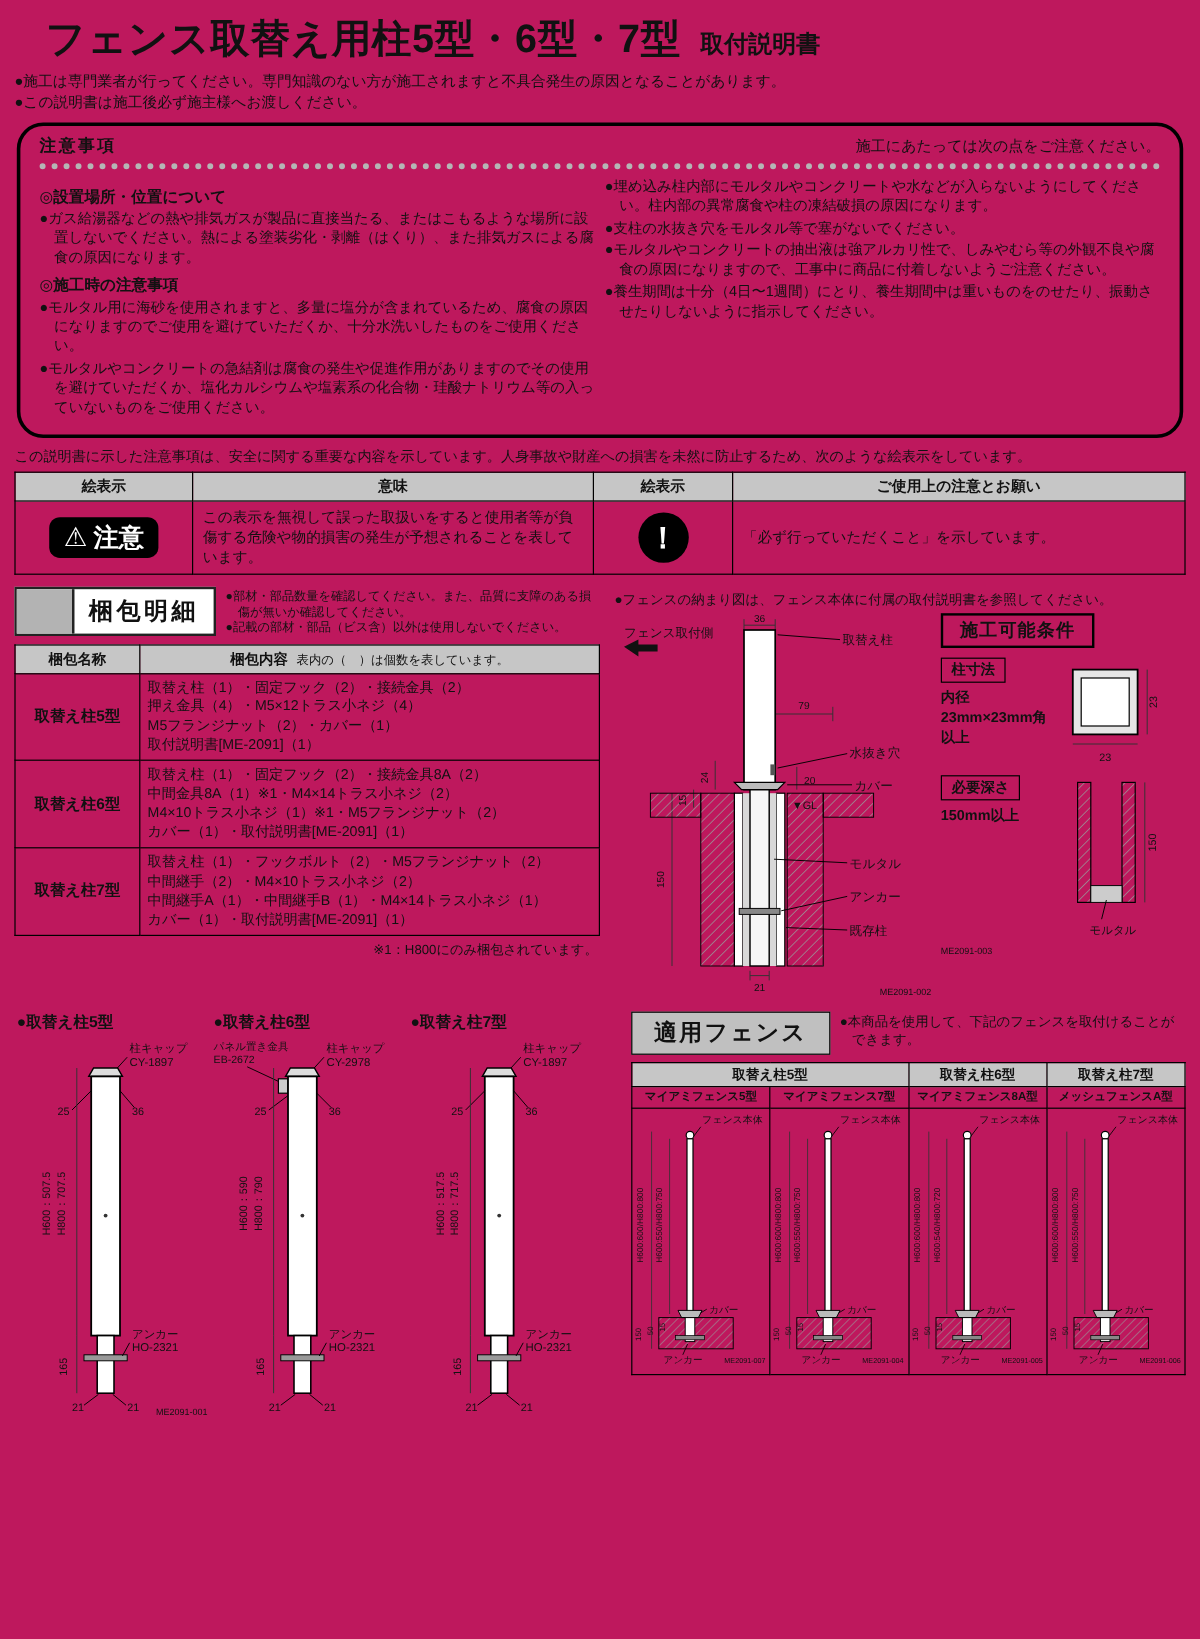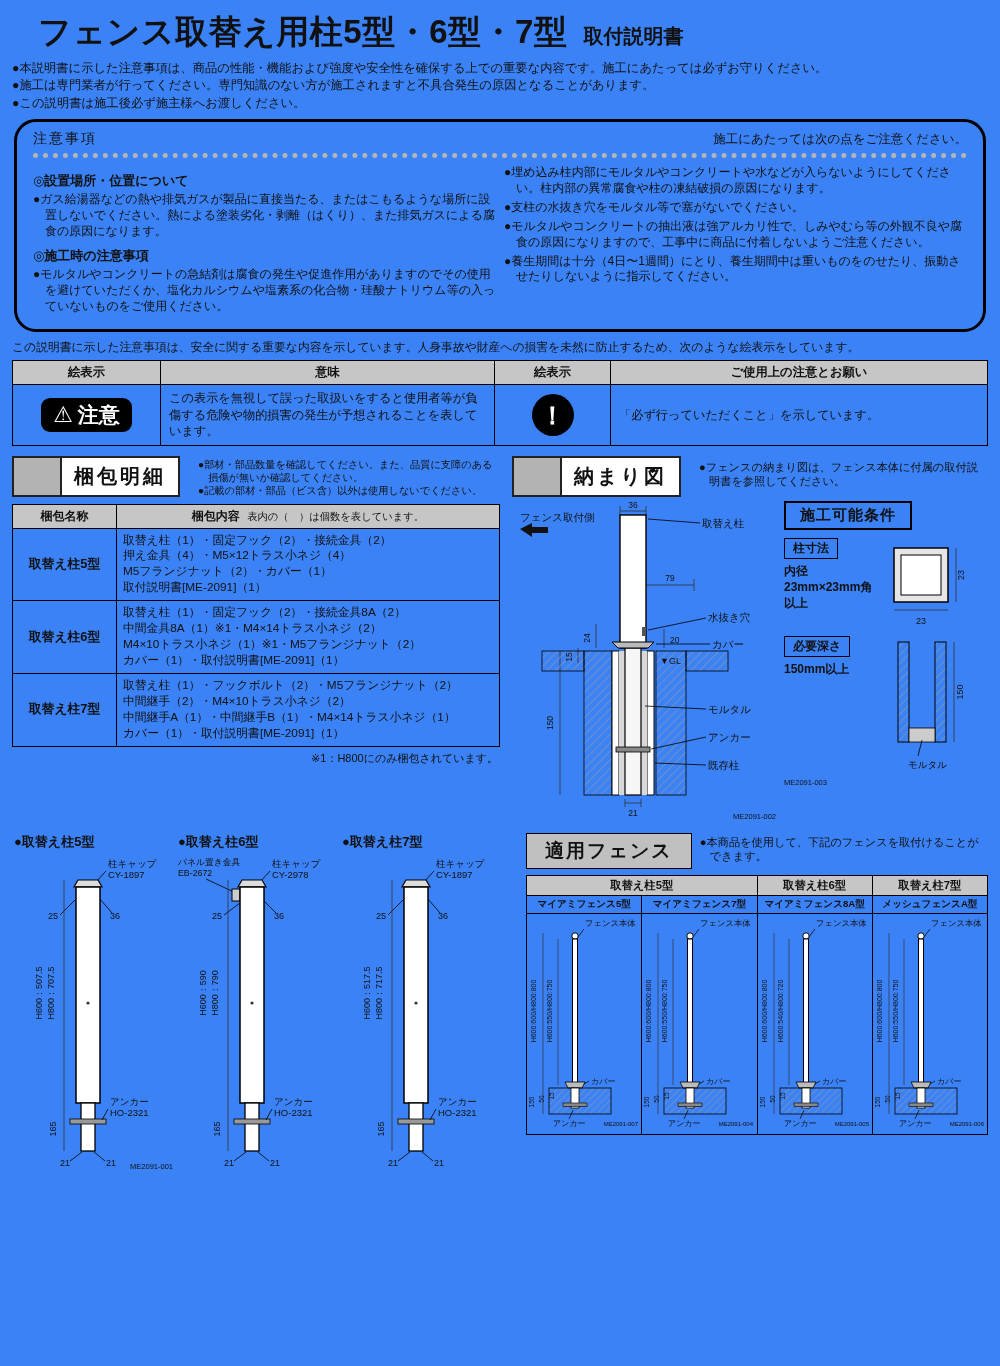--- a/index.html
+++ b/index.html
@@ -1,48 +1,48 @@
 <!DOCTYPE html>
 <html><head>
 <meta charset="utf-8">
 <style>
   html,body{margin:0;padding:0}
   body{width:1000px;height:1366px;background:#e8e8e6;font-family:"Liberation Sans","DejaVu Sans",sans-serif;color:#111}
-  .page{width:1000px;height:1366px;background:#3b82f6;padding:6px 12px;box-sizing:border-box;position:relative;overflow:hidden}
+  .page{width:1000px;height:1366px;background:#be185d;padding:6px 12px;box-sizing:border-box;position:relative;overflow:hidden}
 
   .title-row{display:flex;align-items:baseline;gap:16px;padding:4px 0 4px 26px}
   .main-title{font-size:33px;font-weight:900;letter-spacing:.5px;margin:0}
   .main-sub{font-size:20px;font-weight:800}
 
   .intro p{font-size:12.3px;line-height:1.34;margin:1px 0;padding-left:1em;text-indent:-1em}
 
   .caution-box{border:3px solid #000;border-radius:22px;margin:8px 2px;padding:8px 16px 12px}
   .caution-head{display:flex;justify-content:space-between;align-items:flex-end}
-  .caution-title{font-size:14px;font-weight:400;letter-spacing:2px}
+  .caution-title{font-size:14px;font-weight:700;letter-spacing:2px}
   .caution-sub{font-size:12.5px}
   .dotted{border-bottom:5px dotted #b5b5b5;margin:5px 0 7px}
   .caution-cols{display:flex;gap:8px}
   .ccol{flex:1}
   .chead{font-size:13px;font-weight:800;margin:7px 0 2px}
   .cbul{font-size:12px;line-height:1.32;padding-left:1em;text-indent:-1em;margin:0 0 3px}
 
   .symbols-note{font-size:11.8px;margin:2px 0 4px}
   .symbols-table{width:100%;border-collapse:collapse;table-layout:fixed}
   .symbols-table th{background:#c6c6c6;border:1.6px solid #000;font-size:12.3px;padding:3px;font-weight:700}
   .symbols-table td{border:1.6px solid #000;padding:5px 8px;vertical-align:middle}
   td.icon-cell{text-align:center}
   .caution-badge{display:inline-flex;align-items:center;gap:5px;background:#000;color:#fff;border-radius:9px;padding:3px 12px;font-size:21px;font-weight:900}
   .badge-tri{font-size:22px;line-height:1}
   .mandatory-badge{display:inline-flex;width:42px;height:42px;border-radius:50%;background:#000;color:#fff;font-size:25px;font-weight:900;align-items:center;justify-content:center}
   td.mean{font-size:12.2px;line-height:1.35}
 
   .mid{display:flex;gap:12px;margin-top:10px}
   .mid-left{width:488px}
   .mid-right{flex:1}
-  .sec-row{display:flex;gap:18px;align-items:flex-start}
+  .sec-row{display:flex;gap:8px;align-items:flex-start}
   .sec-head{display:inline-flex;align-items:stretch;border:2px solid #222;background:#fff;flex:0 0 auto}
   .sec-block{width:46px;background:#b3b3b3;border-right:2px solid #222}
   .sec-title{font-size:20px;font-weight:900;padding:5px 12px;letter-spacing:3px;white-space:nowrap;margin:0}
   .pack-notes{font-size:10.2px;line-height:1.3;padding-top:2px}
   .pack-notes p{margin:0;padding-left:1em;text-indent:-1em}
   .pack-table{width:100%;border-collapse:collapse;margin-top:6px;table-layout:fixed}
   .pack-table th{background:#c6c6c6;border:1.6px solid #000;font-size:12px;padding:3px}
   .pack-table td{border:1.6px solid #000;font-size:11.8px;padding:4px 6px;vertical-align:middle}
   td.pname{text-align:center;font-weight:800;font-size:12.8px}
   .pth-note{font-weight:400;font-size:10.3px;margin-left:4px}
@@ -78,36 +78,36 @@
 <body>
 
 <div class="page">
 
   <div class="title-row">
     <h1 class="main-title">フェンス取替え用柱5型・6型・7型</h1>
     <span class="main-sub">取付説明書</span>
   </div>
 
   <div class="intro">
-    <p>●本説明書に示した注意事項は、商品の性能・機能および強度や安全性を確保する上での重要な内容です。施工にあたっては必ずお守りください。</p>
     <p>●施工は専門業者が行ってください。専門知識のない方が施工されますと不具合発生の原因となることがあります。</p>
     <p>●この説明書は施工後必ず施主様へお渡しください。</p>
   </div>
 
   <div class="caution-box">
     <div class="caution-head">
       <span class="caution-title">注意事項</span>
       <span class="caution-sub">施工にあたっては次の点をご注意ください。</span>
     </div>
     <div class="dotted"></div>
     <div class="caution-cols">
       <div class="ccol">
         <p class="chead">◎設置場所・位置について</p>
         <p class="cbul">●ガス給湯器などの熱や排気ガスが製品に直接当たる、またはこもるような場所に設置しないでください。熱による塗装劣化・剥離（はくり）、また排気ガスによる腐食の原因になります。</p>
         <p class="chead">◎施工時の注意事項</p>
+        <p class="cbul">●モルタル用に海砂を使用されますと、多量に塩分が含まれているため、腐食の原因になりますのでご使用を避けていただくか、十分水洗いしたものをご使用ください。</p>
         <p class="cbul">●モルタルやコンクリートの急結剤は腐食の発生や促進作用がありますのでその使用を避けていただくか、塩化カルシウムや塩素系の化合物・珪酸ナトリウム等の入っていないものをご使用ください。</p>
       </div>
       <div class="ccol">
         <p class="cbul">●埋め込み柱内部にモルタルやコンクリートや水などが入らないようにしてください。柱内部の異常腐食や柱の凍結破損の原因になります。</p>
         <p class="cbul">●支柱の水抜き穴をモルタル等で塞がないでください。</p>
         <p class="cbul">●モルタルやコンクリートの抽出液は強アルカリ性で、しみやむら等の外観不良や腐食の原因になりますので、工事中に商品に付着しないようご注意ください。</p>
         <p class="cbul">●養生期間は十分（4日〜1週間）にとり、養生期間中は重いものをのせたり、振動させたりしないように指示してください。</p>
       </div>
     </div>
   </div>
@@ -196,24 +196,20 @@
             <div>カバー（1）・取付説明書[ME-2091]（1）</div>
           </td>
         </tr>
       </tbody>
         </table>
       <p class="pack-foot">※1：H800にのみ梱包されています。</p>
     </div>
 
     <div class="mid-right">
       <div class="sec-row">
-        <div class="sec-head">
-          <div class="sec-block"></div>
-          <h2 class="sec-title">納まり図</h2>
-        </div>
         <p class="osamari-note">●フェンスの納まり図は、フェンス本体に付属の取付説明書を参照してください。</p>
       </div>
 
       <div class="osamari-body">
         <svg width="268" height="322" viewBox="0 0 268 322">
           <defs>
             <pattern id="gh" width="6" height="6" patternUnits="userSpaceOnUse" patternTransform="rotate(45)">
               <line x1="0" y1="0" x2="0" y2="6" stroke="#999" stroke-width="1.2"></line>
             </pattern>
           </defs>

